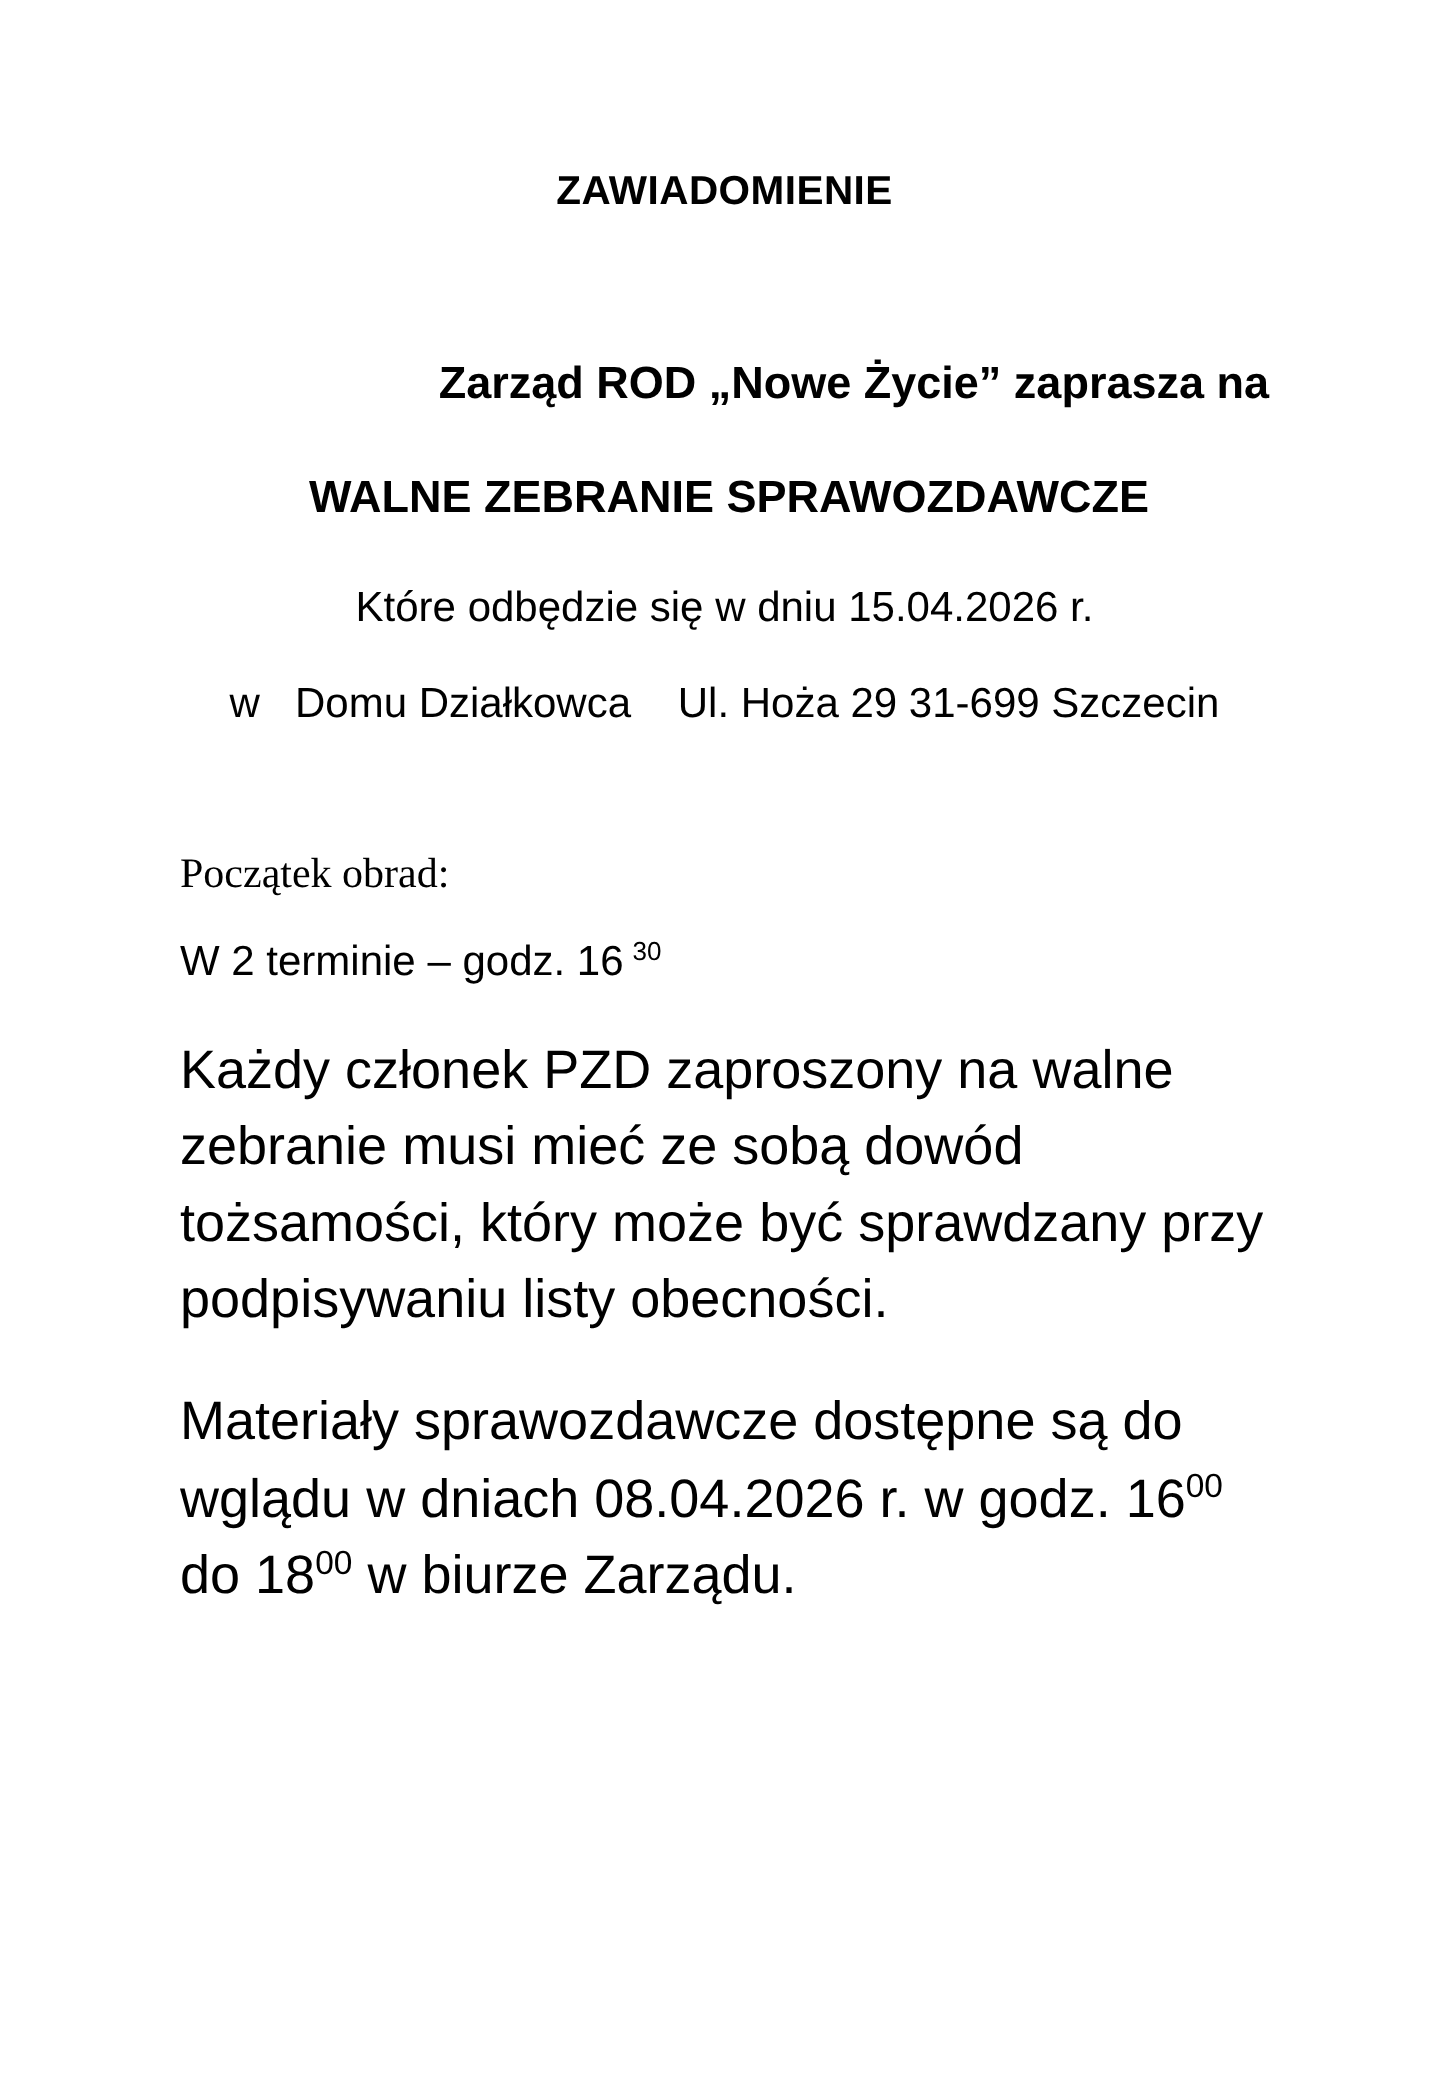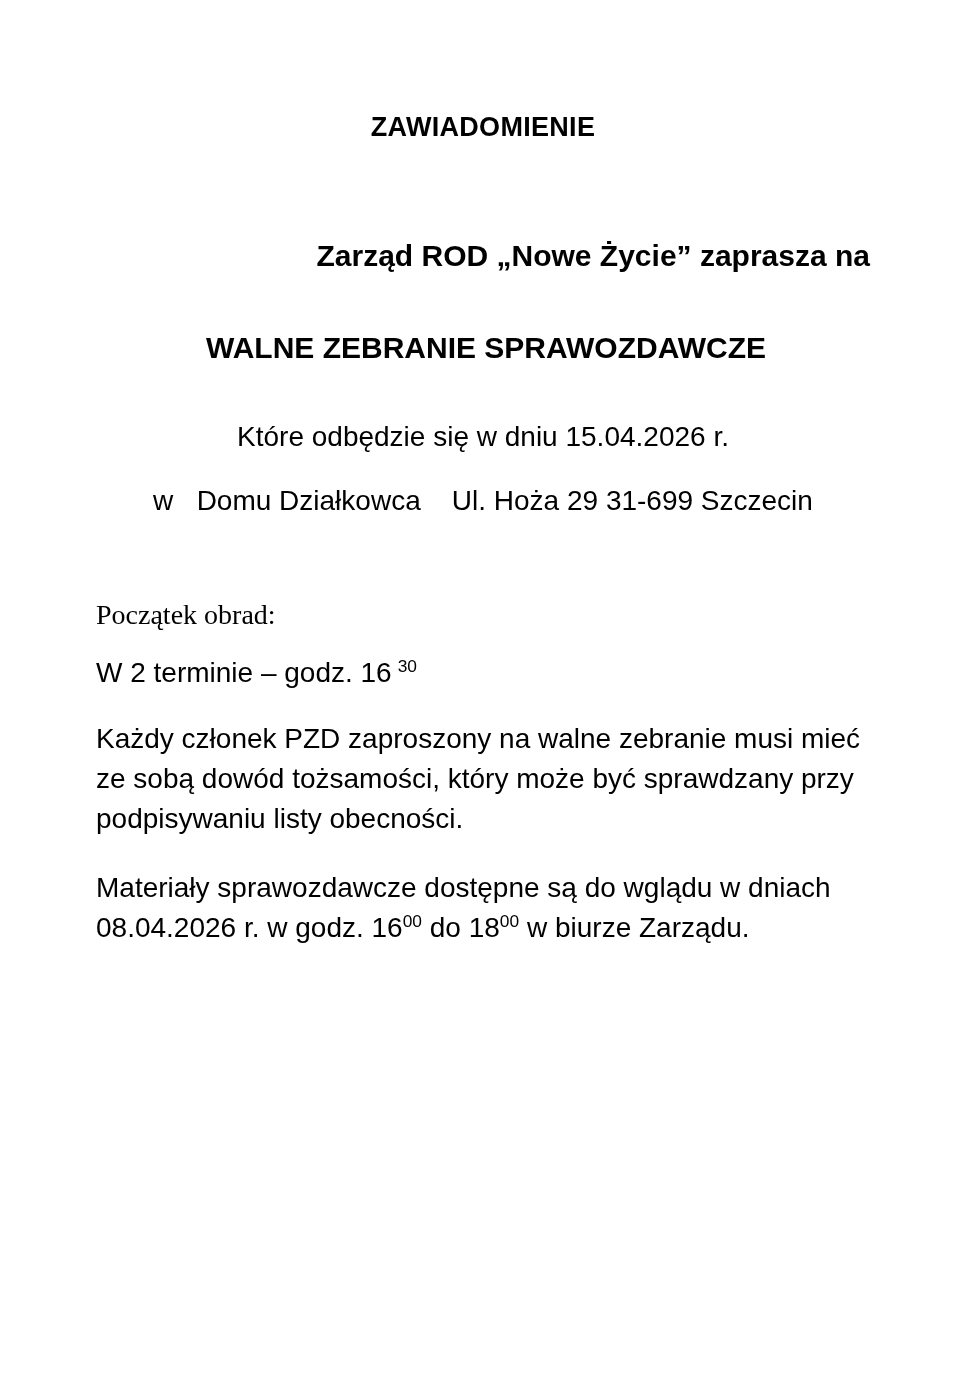--- a/index.html
+++ b/index.html
@@ -12,21 +12,21 @@
     height: 1400px;
     font-family: "Liberation Sans", sans-serif;
     color: #000000;
     -webkit-font-smoothing: antialiased;
   }
   .page {
     position: relative;
     width: 966px;
     height: 1084px;
     box-sizing: border-box;
-    padding: 0 96px;
+    padding: 0 120px;
     background: #ffffff;
   }
   .doc-title {
     text-align: center;
     font-weight: bold;
     font-size: 27px;
     letter-spacing: 0.3px;
     margin: 0;
     padding-top: 112px;
   }
@@ -37,21 +37,21 @@
     text-align: right;
     font-weight: bold;
     font-size: 30px;
     margin: 0;
     padding-left: 6px;
   }
   .lead-2 {
     text-align: center;
     font-weight: bold;
     font-size: 30px;
-    margin: 16px;
+    margin: 0;
     padding-top: 42px;
     padding-left: 6px;
   }
   .line-date {
     text-align: center;
     font-size: 28px;
     margin: 0;
     padding-top: 40px;
   }
   .line-place {
@@ -68,21 +68,21 @@
     font-size: 28px;
     margin: 0;
     padding-top: 26px;
     text-align: left;
   }
   .body-line.first {
     padding-top: 0;
     font-family: Liberation Serif, serif;
   }
   .para {
-    font-size: 28px;
+    font-size: 36px;
     line-height: 1.42;
     margin: 0;
     padding-top: 30px;
     text-align: left;
     max-width: 770px;
   }
   sup {
     font-size: 0.62em;
     vertical-align: super;
     line-height: 0;

